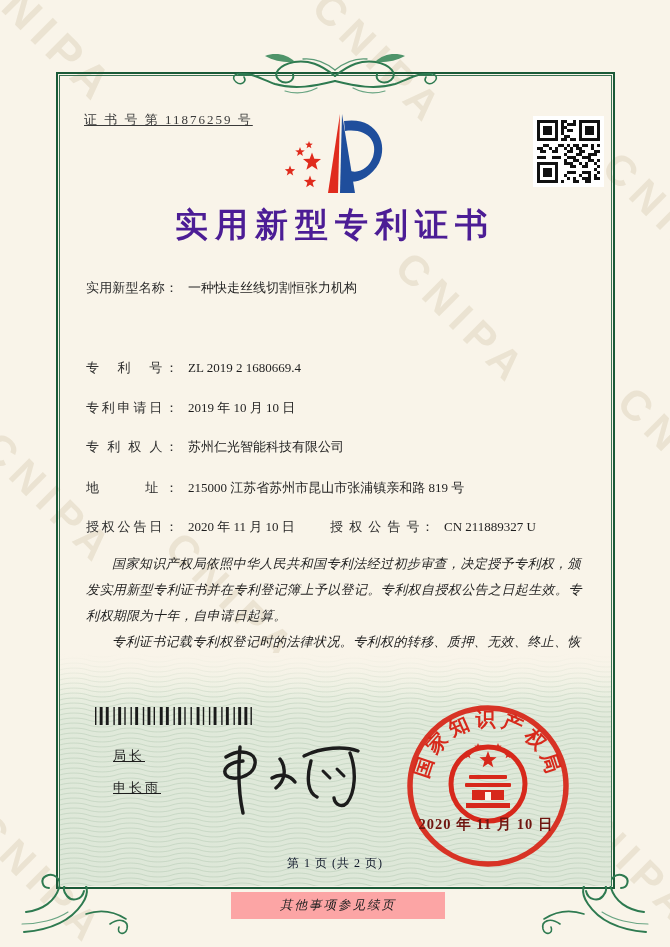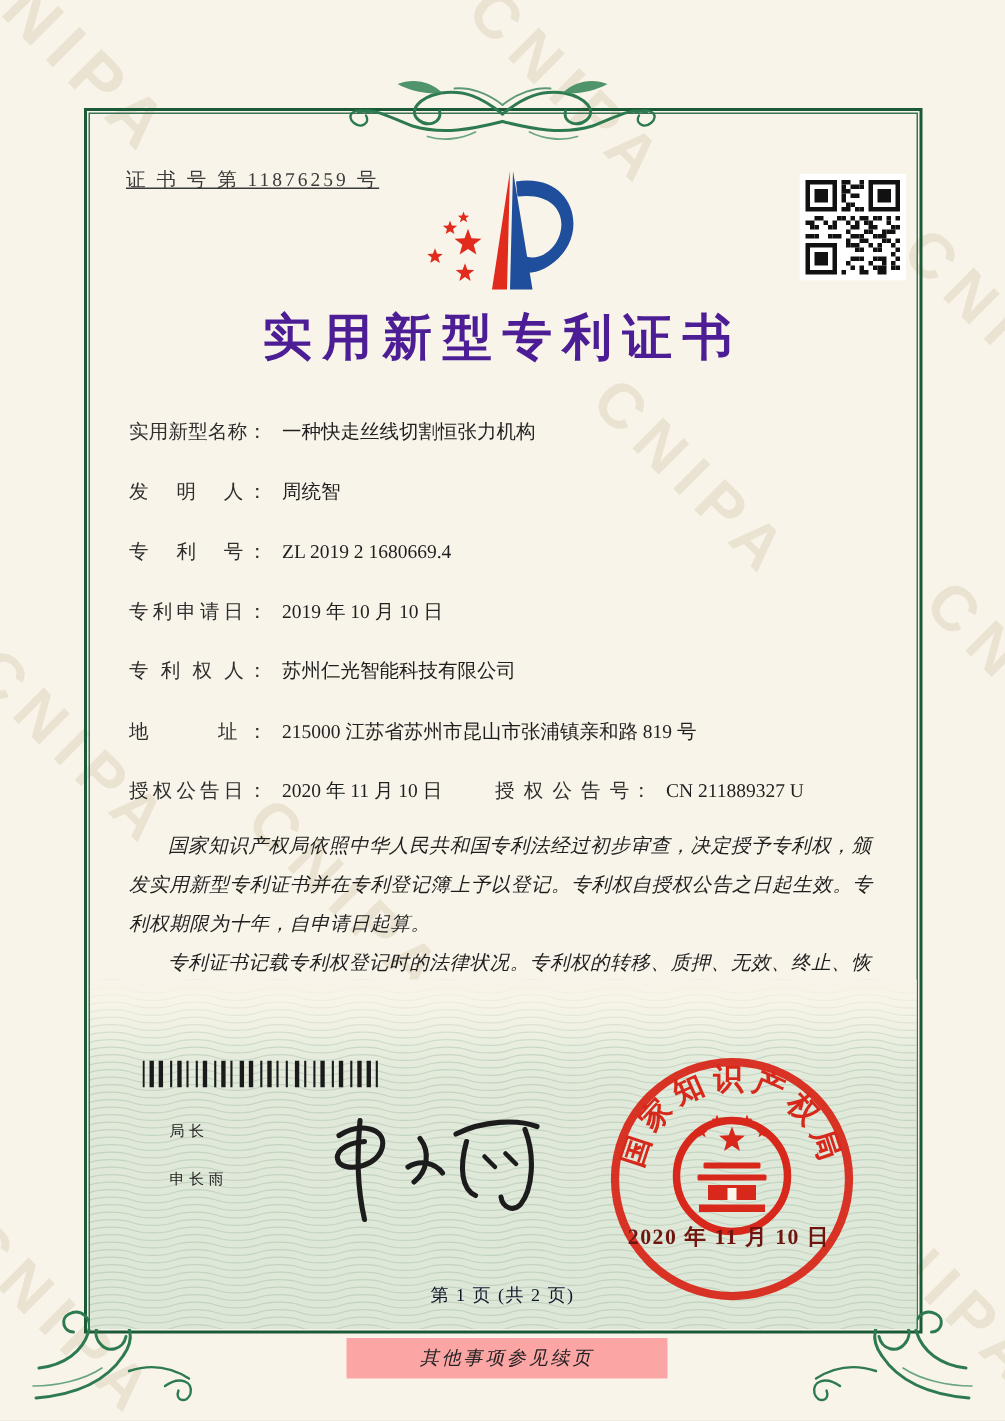--- a/index.html
+++ b/index.html
@@ -30,22 +30,22 @@
   #paras p{margin:0;text-indent:2em;}
   
   #band{position:absolute;left:60px;top:653px;width:551px;height:233px;overflow:hidden;
         background:linear-gradient(180deg,#f9f4e9 0,#ecf0e2 28px,#e0e9da 70px,#dde7d8 100%);}
   #band .fade{position:absolute;left:0;top:0;width:100%;height:46px;
         background:linear-gradient(180deg,#f9f4e9,rgba(249,244,233,0));}
   
   #barcode{position:absolute;left:95px;top:707px;}
   
   #signer-title,#signer-name{position:absolute;left:113px;
-        font-family:"Liberation Sans","DejaVu Sans",sans-serif;font-size:10px;
-        letter-spacing:3px;color:#1d1d1d;}
+        font-family:"Liberation Sans","DejaVu Sans",sans-serif;font-size:13px;
+        letter-spacing:3px;color:#1d1d1d;text-decoration:underline;}
   #signer-title{top:747px;}
   #signer-name{top:779px;}
   #signature{position:absolute;left:198px;top:731px;}
   
   #seal{position:absolute;left:405px;top:703px;}
   
   #page-info{position:absolute;left:0;top:855px;width:670px;text-align:center;
         font-size:12px;letter-spacing:1px;color:#0f172a;}
   #footer-strip{position:absolute;left:231px;top:892px;width:214px;height:27px;
         background:#fca5a5;display:flex;align-items:center;justify-content:center;}
@@ -243,23 +243,20 @@
         <rect x="60" y="51" width="3" height="3"></rect>
         <rect x="60" y="57" width="3" height="3"></rect>
       </g>
   </svg>
 
   <div id="title">实用新型专利证书</div>
 
   <div class="frow" style="top:279px">
     <span class="flabel">实用新型名称：</span><span class="fvalue">一种快走丝线切割恒张力机构</span>
   </div>
-  <div class="frow" style="top:319px">
-    <span class="flabel">发　明　人：</span><span class="fvalue">周统智</span>
-  </div>
   <div class="frow" style="top:359px">
     <span class="flabel">专　利　号：</span><span class="fvalue">ZL 2019 2 1680669.4</span>
   </div>
   <div class="frow" style="top:399px">
     <span class="flabel">专利申请日：</span><span class="fvalue">2019 年 10 月 10 日</span>
   </div>
   <div class="frow" style="top:438px">
     <span class="flabel">专 利 权 人：</span><span class="fvalue">苏州仁光智能科技有限公司</span>
   </div>
   <div class="frow" style="top:479px">

